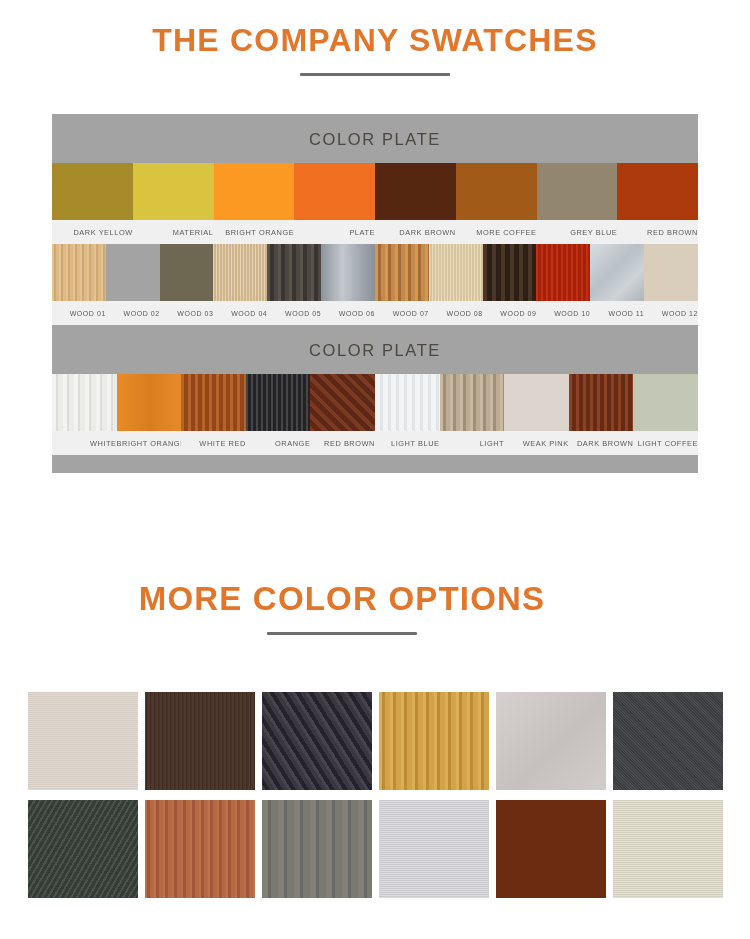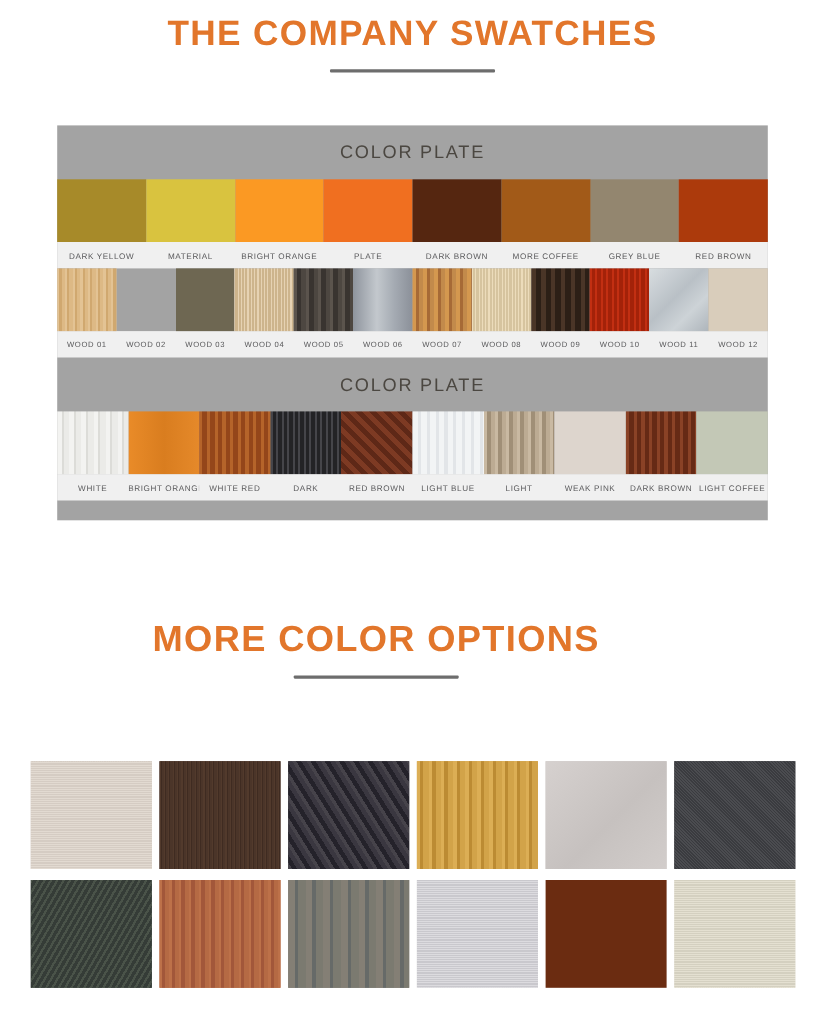--- a/index.html
+++ b/index.html
@@ -13,21 +13,21 @@
   .page { width: 750px; height: 939px; position: relative; overflow: hidden; background:#fff; }
 
   
   .heading-block { text-align: center; }
   .heading-title {
     font-family: "Liberation Sans", sans-serif;
     font-weight: 700;
     color: #e2762b;
     letter-spacing: 1.2px;
   }
-  #main-title { font-size: 32px; padding-top: 12px; }
+  #main-title { font-size: 32px; padding-top: 22px; }
   #second-title { font-size: 33px; padding-top: 8px; }
   .heading-rule {
     width: 150px; height: 3px;
     background: #6d6d6d;
     margin: 14px auto 0 auto;
     border-radius: 1px;
   }
 
   
   .swatch-card {
@@ -49,21 +49,21 @@
   .swatch-strip { display: flex; width: 100%; height: 57px; }
   .swatch-cell { flex: 1 1 0; height: 100%; }
   .label-strip {
     display: flex; width: 100%;
     background: #f0f0f0;
     height: 24px;
     align-items: center;
   }
   .label-cell {
     flex: 1 1 0;
-    text-align: center;
+    text-align: right;
     font-size: 7.4px;
     letter-spacing: 0.55px;
     color: #59595b;
     font-family: "Liberation Sans", sans-serif;
     white-space: nowrap;
     overflow: hidden;
   }
   .label-strip.wood .label-cell { font-size: 7px; }
 
   
@@ -170,31 +170,31 @@
         repeating-linear-gradient(90deg,#c9b9a2 0 3px,#a08f77 3px 6px,#bcab93 6px 10px)"></div>
       <div class="swatch-cell" style="background:#ddd5cd"></div>
       <div class="swatch-cell" style="background:
         repeating-linear-gradient(90deg,#8a4226 0 3px,#662a15 3px 7px)"></div>
       <div class="swatch-cell" style="background:#c3c8b6"></div>
     </div>
     <div class="label-strip">
       <div class="label-cell">WHITE</div>
       <div class="label-cell">BRIGHT ORANGE</div>
       <div class="label-cell">WHITE RED</div>
-      <div class="label-cell">DARK</div>
+      <div class="label-cell">ORANGE</div>
       <div class="label-cell">RED BROWN</div>
       <div class="label-cell">LIGHT BLUE</div>
       <div class="label-cell">LIGHT</div>
       <div class="label-cell">WEAK PINK</div>
       <div class="label-cell">DARK BROWN</div>
       <div class="label-cell">LIGHT COFFEE</div>
     </div>
   </div>
 
-  <div class="heading-block" style="position:absolute;left:0;top:554px;width:684px;">
+  <div class="heading-block" style="position:absolute;left:0;top:572px;width:684px;">
     <div class="heading-title" id="second-title">MORE COLOR OPTIONS</div>
     <div class="heading-rule"></div>
   </div>
 
   <div class="tile-grid">
     <div class="tile" style="background:
       repeating-linear-gradient(0deg,#e2dad1 0 1px,#d5ccc3 1px 2px),
       repeating-linear-gradient(90deg,rgba(255,255,255,.45) 0 1px,rgba(190,180,170,.35) 1px 2px),#ddd5cc"></div>
     <div class="tile" style="background:
       repeating-linear-gradient(90deg,#523a2c 0 1px,#3f2b21 1px 2px,#4b3529 2px 4px),#4a3328"></div>

